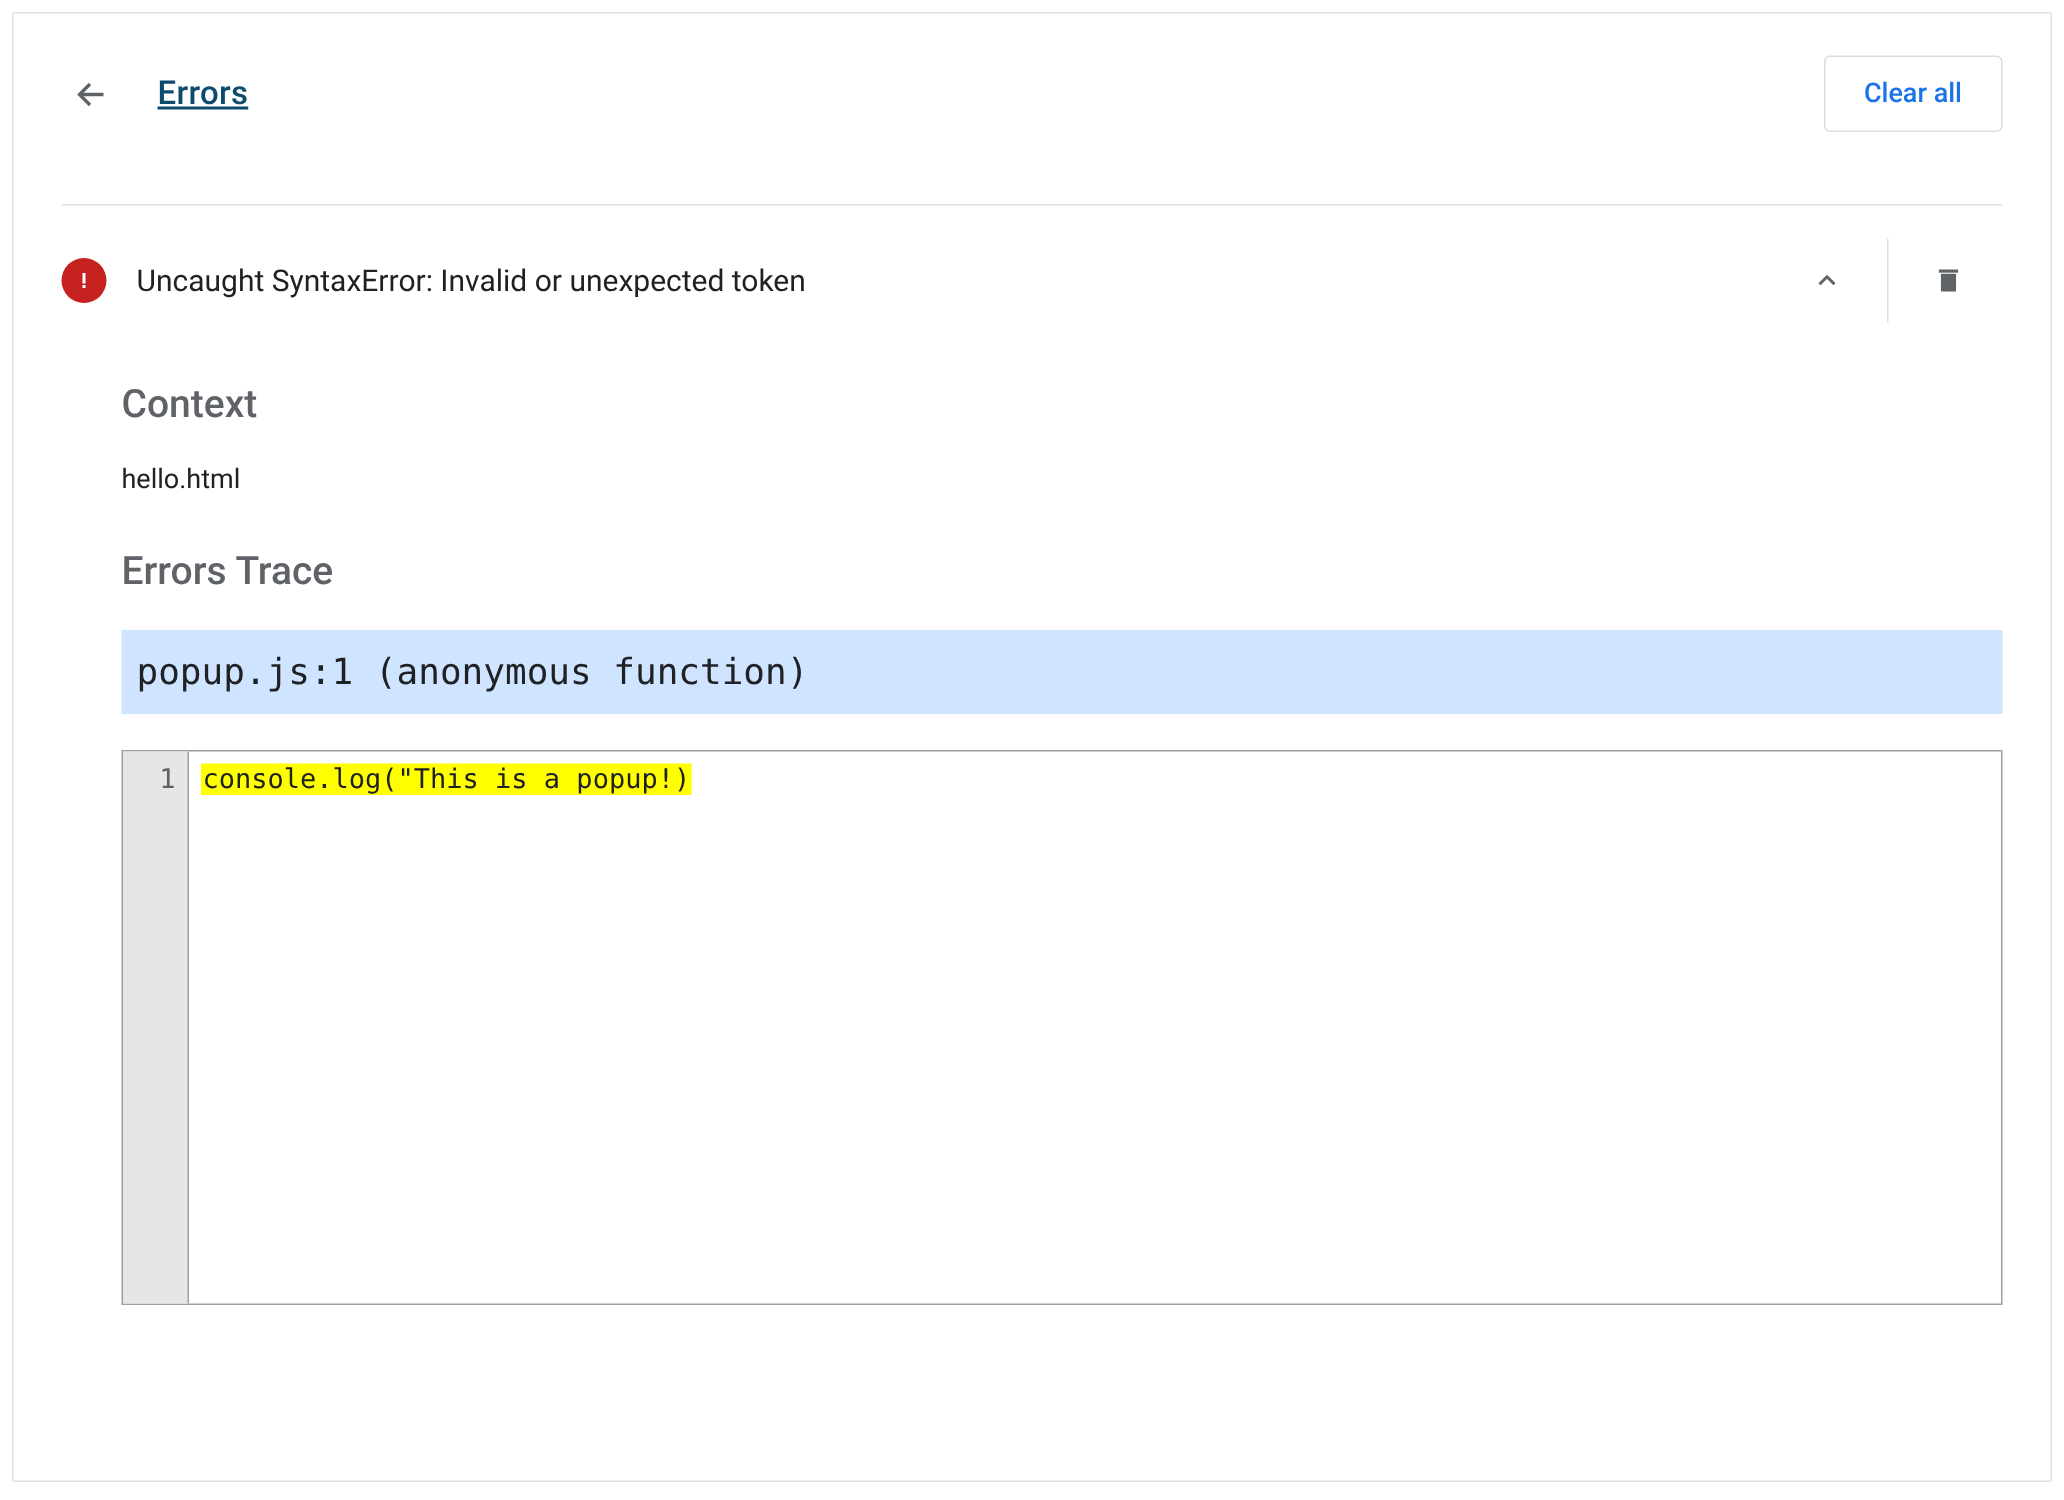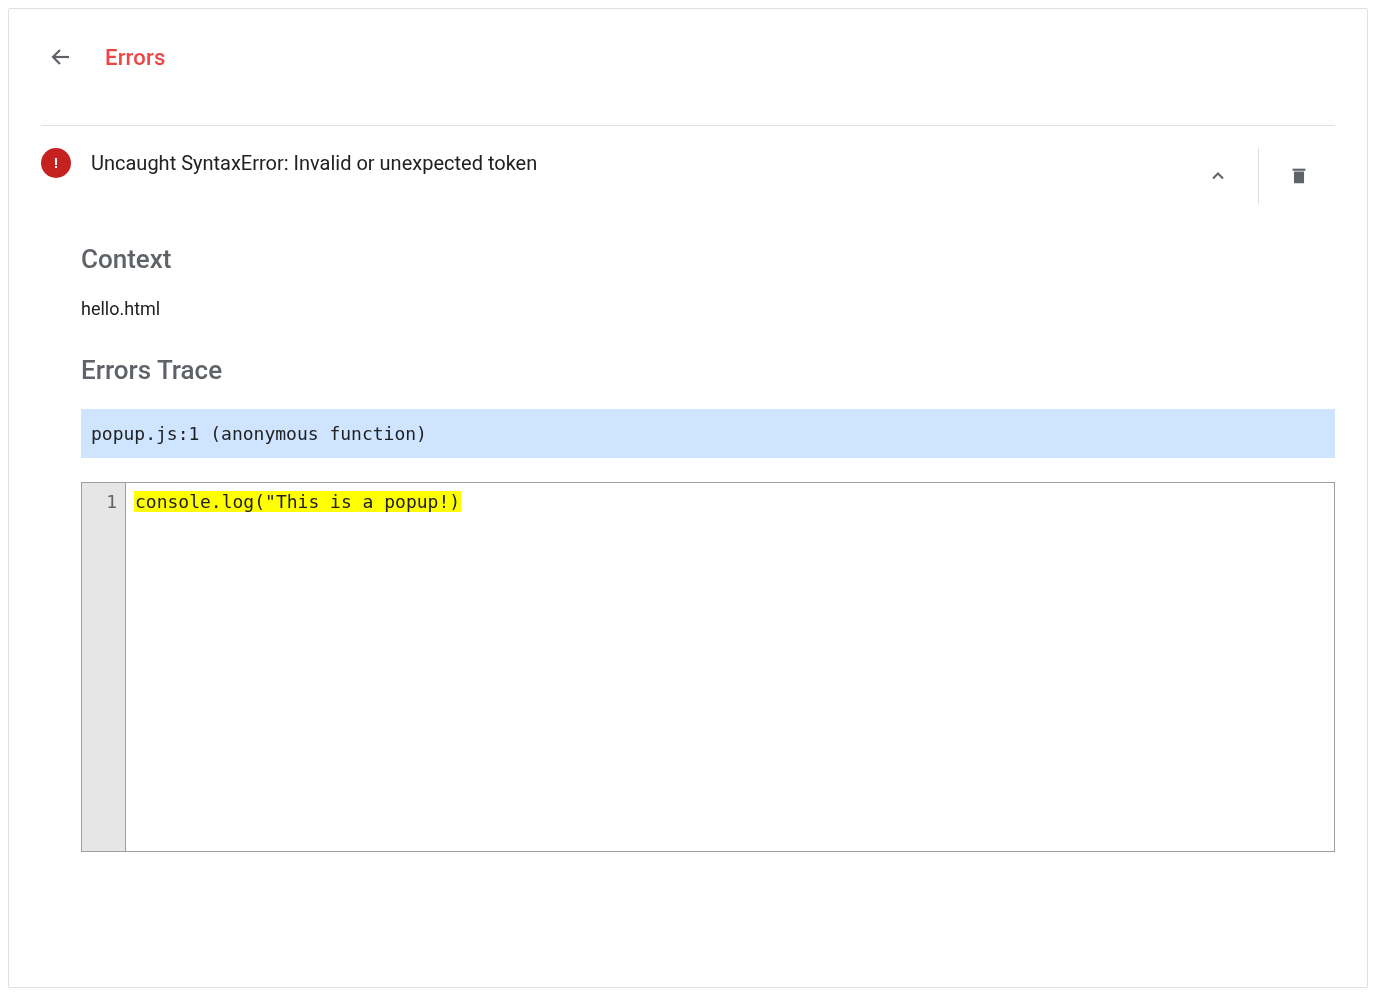--- a/index.html
+++ b/index.html
@@ -26,38 +26,39 @@
     padding-bottom: 48px;
   }
   .header-left { display: flex; align-items: center; gap: 24px; }
   .back-btn {
     width: 40px; height: 40px; display: flex; align-items: center; justify-content: center;
     cursor: pointer; color: #5f6368; border-radius: 50%;
   }
   .title {
     font-size: 22px;
     font-weight: 500;
-    color: #ef4444;
+    color: #0c4a6e;
     letter-spacing: 0.2px;
     font-family: 'Google Sans', Roboto, Arial, sans-serif;
+    text-decoration: underline;
   }
   .clear-btn {
     border: 1px solid #dadce0;
     border-radius: 4px;
     color: #1a73e8;
     font-size: 18px;
     font-weight: 500;
     padding: 14px 26px;
     background: #fff;
     cursor: pointer;
     font-family: 'Google Sans', Roboto, Arial, sans-serif;
   }
   .divider { border-top: 1px solid #e0e0e0; }
   .errrow {
-    display: flex; align-items: flex-start; justify-content: space-between;
+    display: flex; align-items: center; justify-content: space-between;
     padding: 22px 0 40px 0;
   }
   .err-left { display: flex; align-items: center; gap: 20px; }
   .err-icon {
     width: 30px; height: 30px; border-radius: 50%; background: #c5221f;
     display: flex; align-items: center; justify-content: center; color: #fff;
     flex-shrink: 0;
   }
   .err-msg { font-size: 20px; color: #202124; font-family: Roboto, Arial, sans-serif; }
   .err-right { display: flex; align-items: center; gap: 0; }
@@ -71,21 +72,21 @@
     font-size: 26px; font-weight: 500; color: #5f6368; margin-bottom: 24px;
     font-family: 'Google Sans', Roboto, Arial, sans-serif;
   }
   .section-value {
     font-size: 18px; color: #202124; margin-bottom: 36px;
     font-family: Roboto, Arial, sans-serif;
   }
   .trace-line {
     background: #cfe4ff;
     font-family: ui-monospace, SFMono-Regular, Menlo, Consolas, monospace;
-    font-size: 18px;
+    font-size: 24px;
     padding: 14px 10px;
     color: #202124;
     margin-bottom: 24px;
     width: calc(100% - 0px);
   }
   .code-box {
     border: 1px solid #9e9e9e;
     display: flex;
     height: 370px;
     font-family: ui-monospace, SFMono-Regular, Menlo, Consolas, monospace;
@@ -115,20 +116,21 @@
   <div class="header">
     <div class="header-left">
       <div class="back-btn">
         <svg width="24" height="24" viewBox="0 0 24 24" fill="none" stroke="#5f6368" stroke-width="2.2">
           <line x1="20" y1="12" x2="4" y2="12"></line>
           <polyline points="11,5 4,12 11,19"></polyline>
         </svg>
       </div>
       <div class="title">Errors</div>
     </div>
+    <button class="clear-btn">Clear all</button>
   </div>
 
   <div class="divider"></div>
 
   <div class="errrow">
     <div class="err-left">
       <div class="err-icon">
         <svg width="16" height="16" viewBox="0 0 16 16">
             <rect x="7" y="3" width="2" height="7" fill="#fff"></rect>
             <rect x="7" y="11" width="2" height="2" fill="#fff"></rect>

